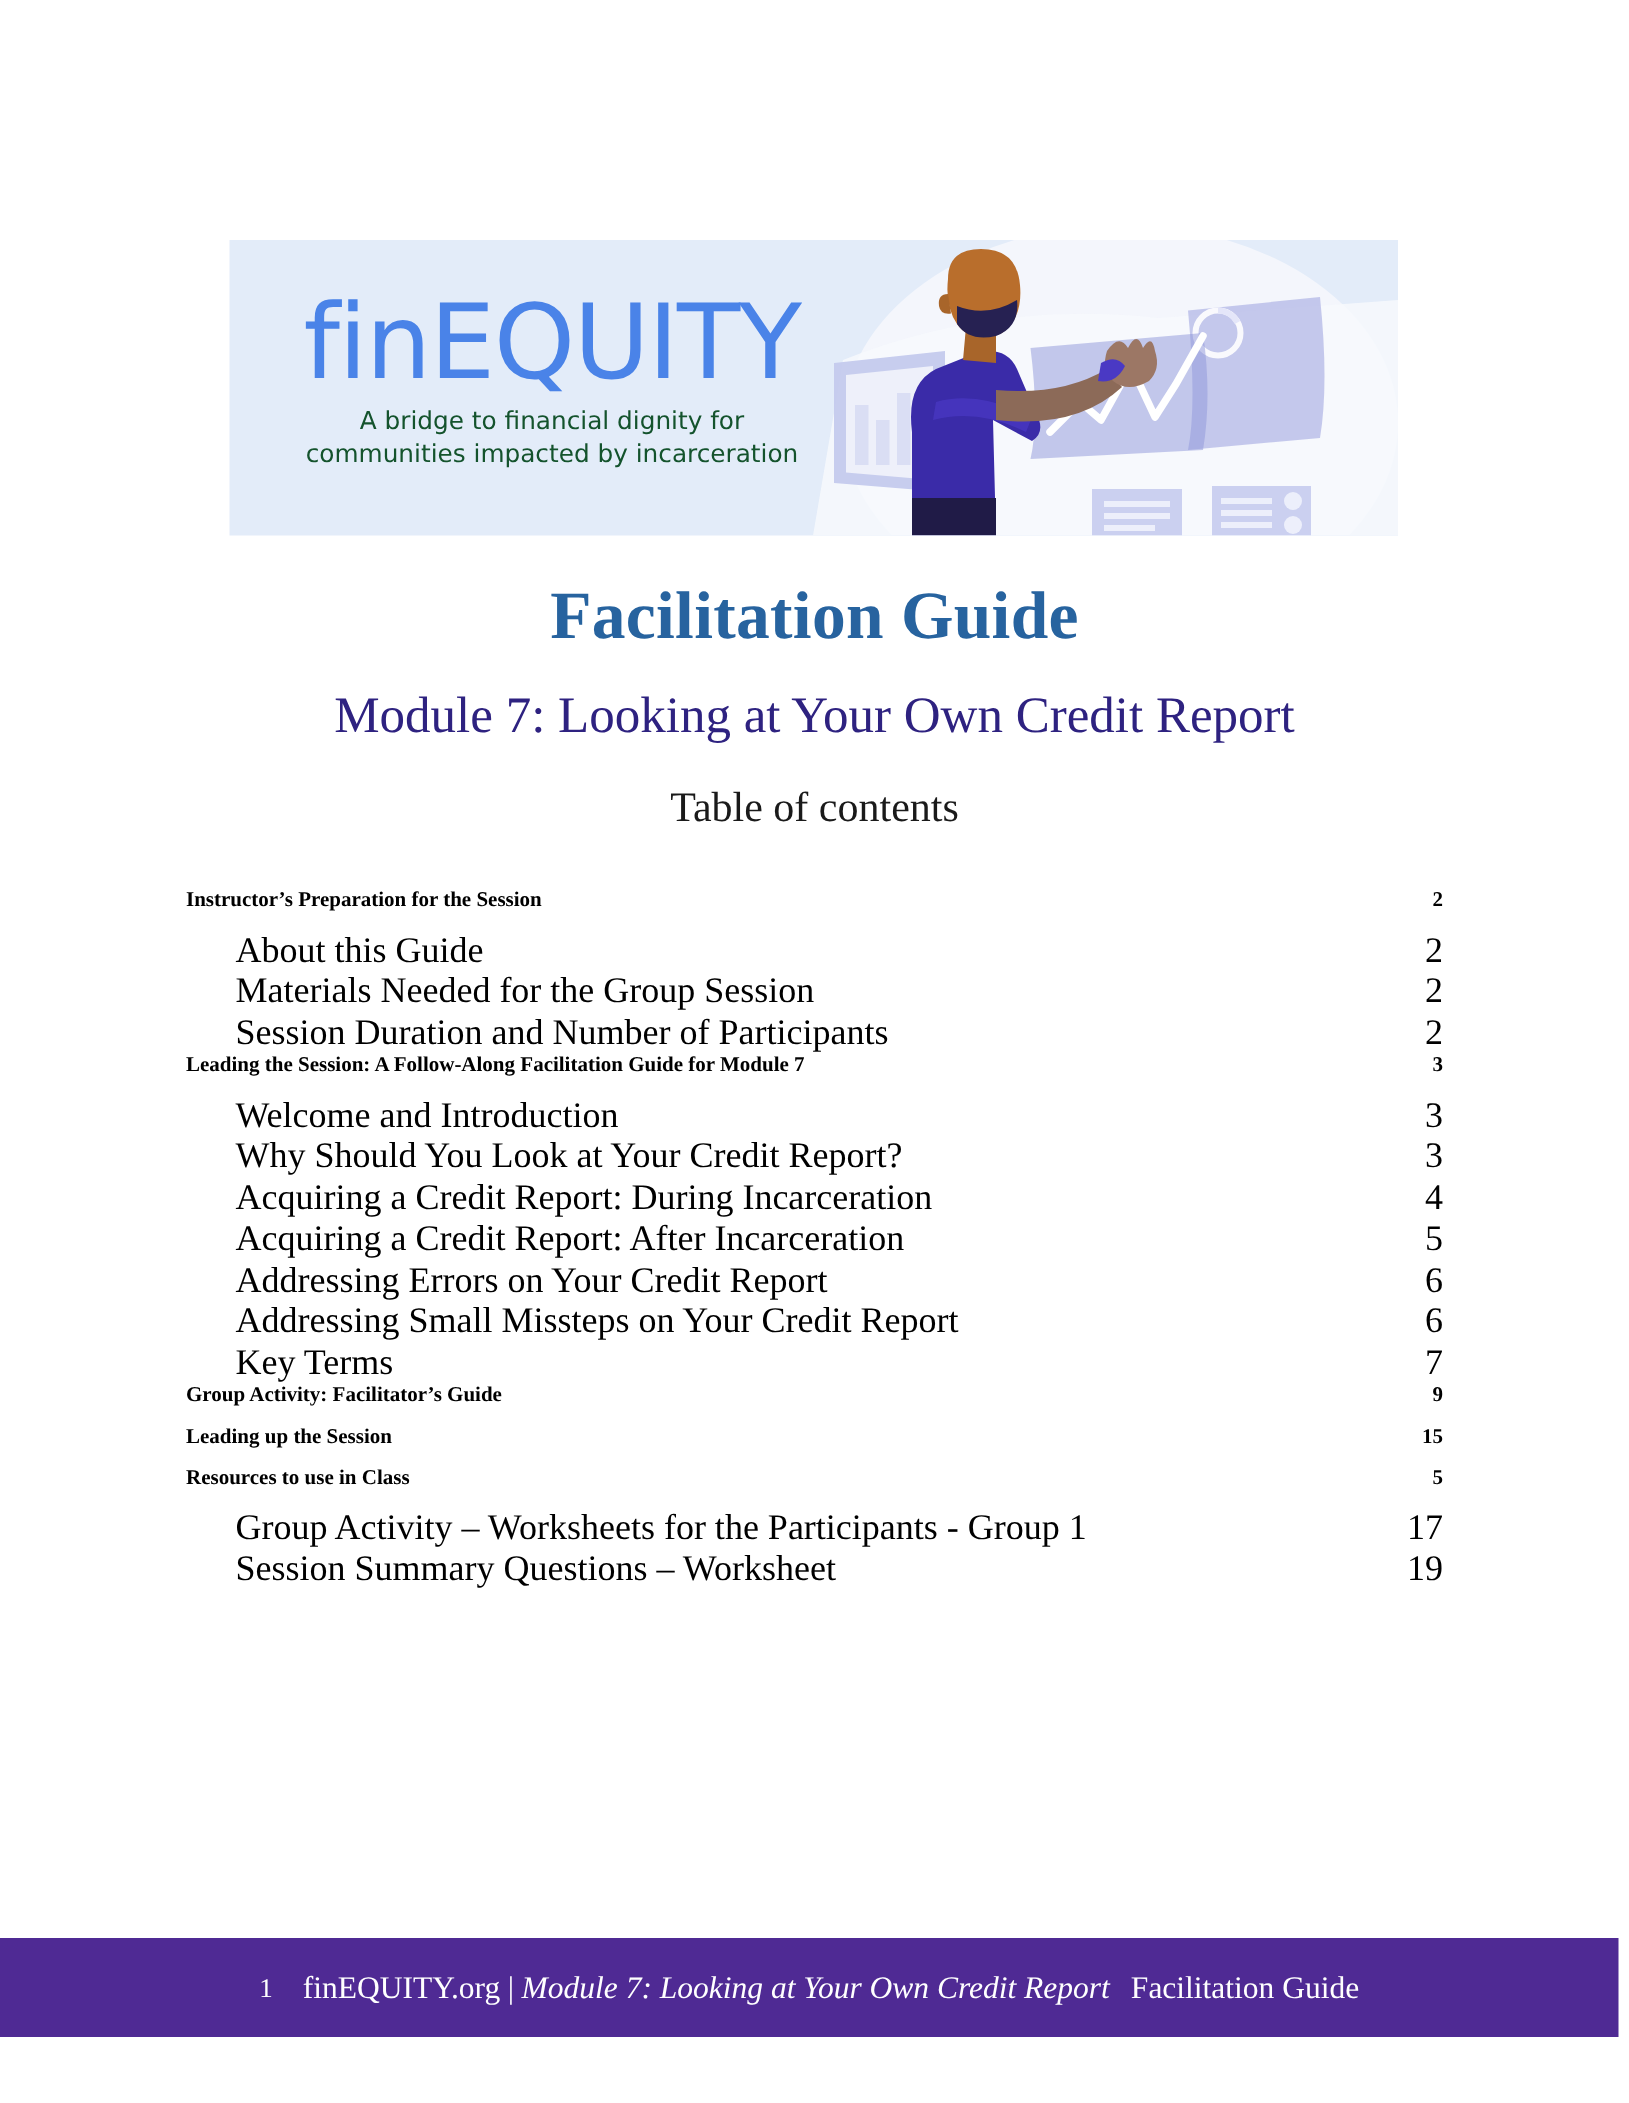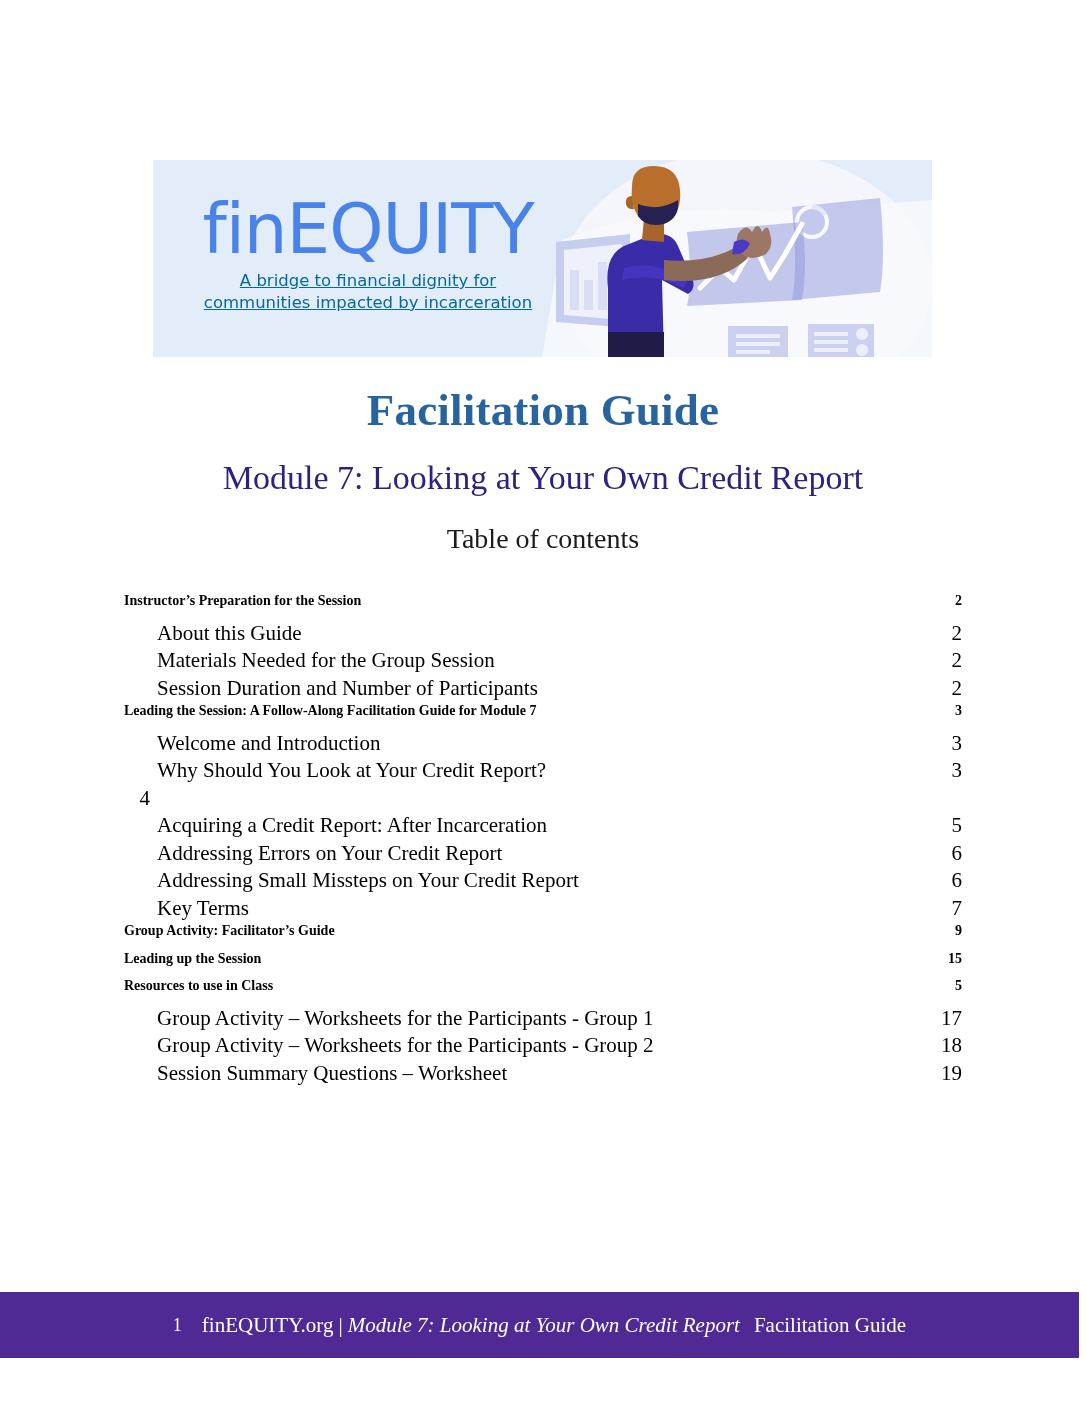--- a/index.html
+++ b/index.html
@@ -43,23 +43,22 @@
     line-height: 62px;
     letter-spacing: -1px;
     color: #4a83e8;
     font-weight: 400;
     white-space: nowrap;
   }
   .logo-tag {
     font-family: "DejaVu Sans", "Liberation Sans", sans-serif;
     font-size: 16.5px;
     line-height: 22px;
-    color: #0369a1;
+    color: #14532d;
     margin-top: 10px;
-    text-decoration: underline;
   }
   .art {
     position: absolute;
     right: 0;
     top: 0;
     width: 420px;
     height: 197px;
   }
 
   
@@ -113,21 +112,21 @@
     white-space: nowrap;
     text-align: right;
     min-width: 26px;
   }
   .toc-row.lvl1 {
     font-size: 14px;
     font-weight: bold;
   }
   .toc-row.lvl1 .label { padding-left: 0; }
   .toc-row.lvl2 {
-    font-size: 21px;
+    font-size: 24px;
     font-weight: normal;
   }
   .toc-row.lvl2 .label { padding-left: 33px; }
 
   
   .footer-bar {
     position: absolute;
     left: 0;
     top: 1292px;
     width: 1079px;
@@ -266,20 +265,21 @@
     </div>
     <div class="toc-row lvl2">
       <span class="label">Welcome and Introduction</span>
       <span class="page">3</span>
     </div>
     <div class="toc-row lvl2">
       <span class="label">Why Should You Look at Your Credit Report?</span>
       <span class="page">3</span>
     </div>
     <div class="toc-row lvl2">
+      <span class="label">Acquiring a Credit Report: During Incarceration</span>
       <span class="page">4</span>
     </div>
     <div class="toc-row lvl2">
       <span class="label">Acquiring a Credit Report: After Incarceration</span>
       <span class="page">5</span>
     </div>
     <div class="toc-row lvl2">
       <span class="label">Addressing Errors on Your Credit Report</span>
       <span class="page">6</span>
     </div>
@@ -299,24 +299,20 @@
       <span class="label">Leading up the Session</span>
       <span class="page">15</span>
     </div>
     <div class="toc-row lvl1">
       <span class="label">Resources to use in Class</span>
       <span class="page">5</span>
     </div>
     <div class="toc-row lvl2">
       <span class="label">Group Activity – Worksheets for the Participants - Group 1</span>
       <span class="page">17</span>
-    </div>
-    <div class="toc-row lvl2">
-      <span class="label">Group Activity – Worksheets for the Participants - Group 2</span>
-      <span class="page">18</span>
     </div>
     <div class="toc-row lvl2">
       <span class="label">Session Summary Questions – Worksheet</span>
       <span class="page">19</span>
     </div>
   </div>
 
 <div class="footer-bar"></div>
 <div class="footer-text">
   <span class="pageno">1</span>

